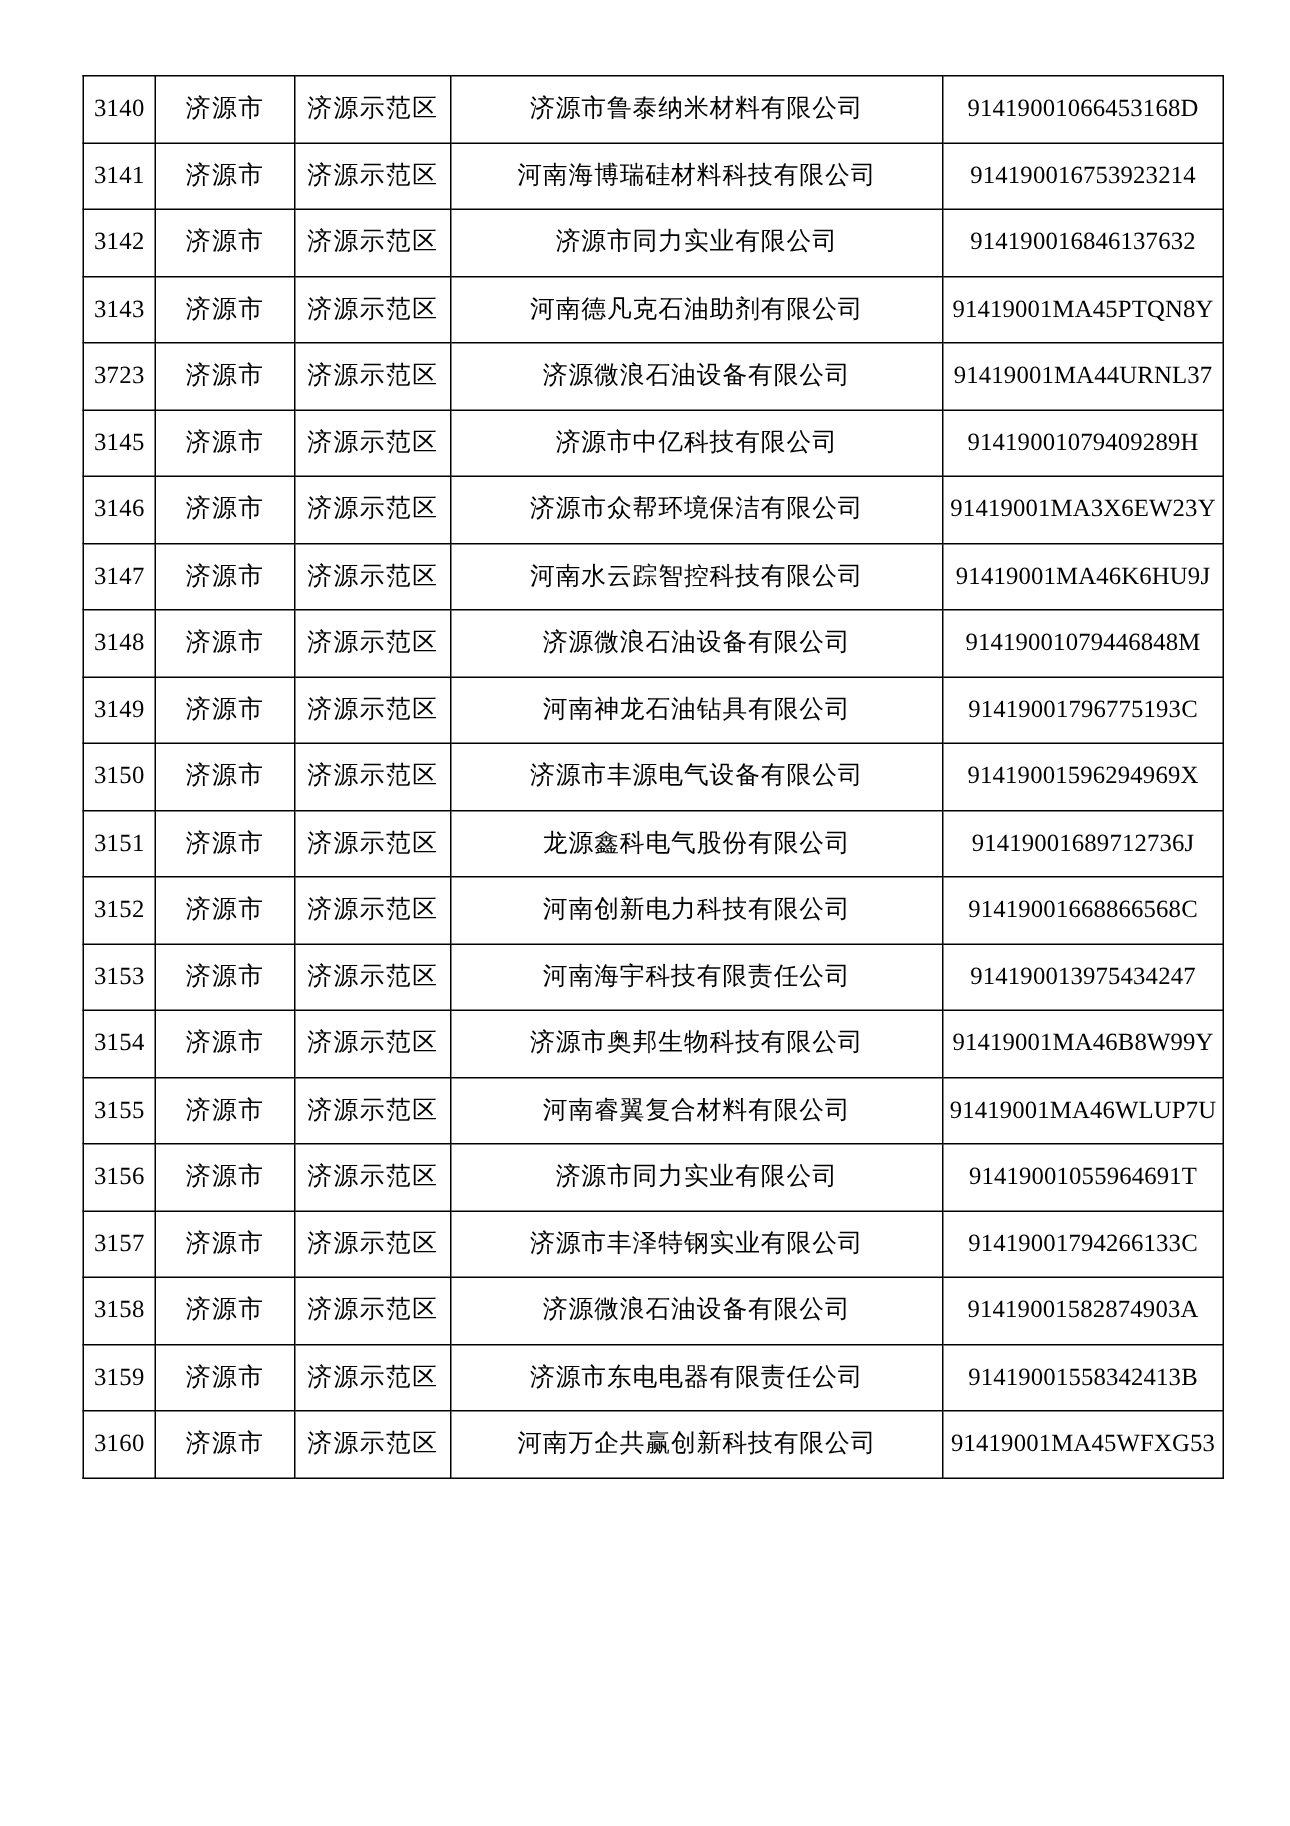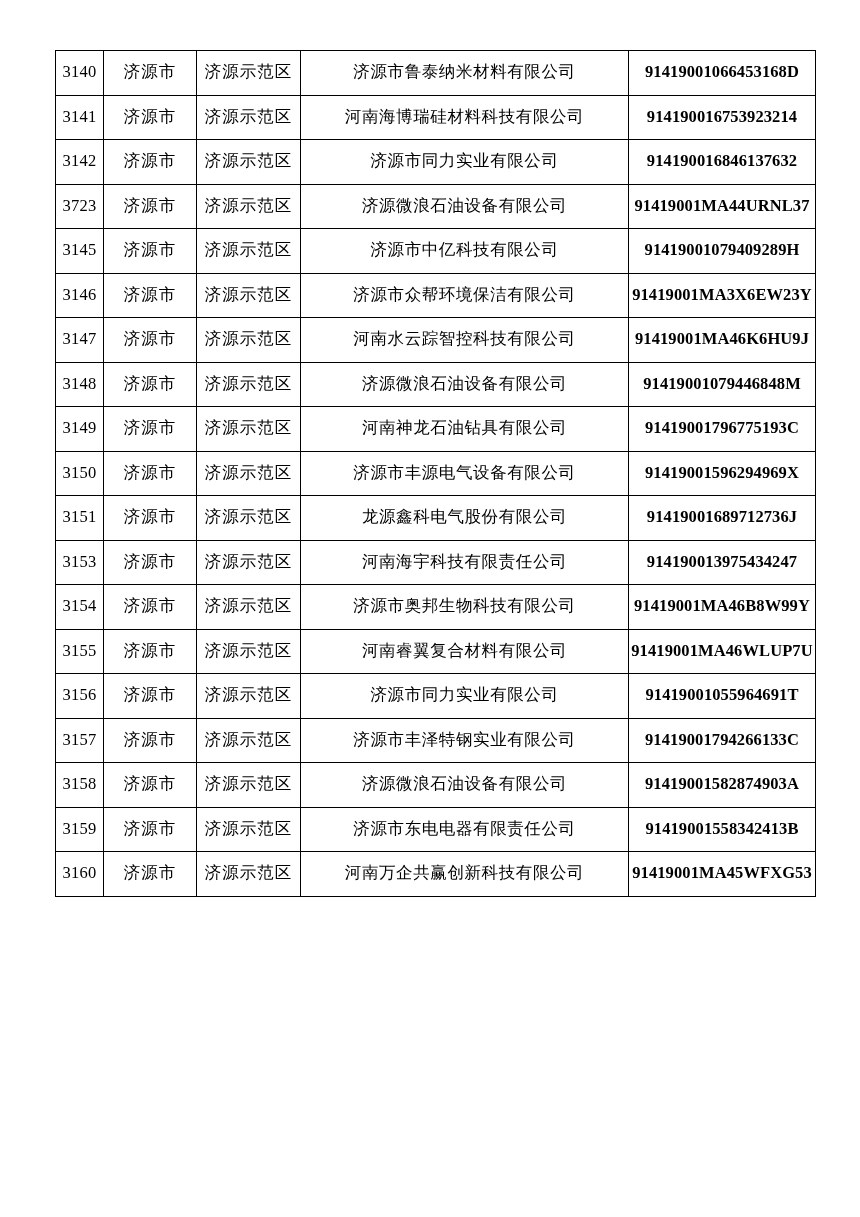--- a/index.html
+++ b/index.html
@@ -60,21 +60,20 @@
     letter-spacing: 1px;
   }
   td.cell-name {
     font-size: 16.5px;
     letter-spacing: 0.6px;
     font-family: Liberation Serif, serif;
   }
   td.cell-code {
     font-size: 16.5px;
     letter-spacing: 0.1px;
-    font-weight: bold;
   }
 </style>
 </head>
 <body>
 
 <div class="page">
   <div class="table-wrap">
     <table class="listing">
       <colgroup>
         <col class="c-seq">
@@ -99,20 +98,27 @@
             <td class="cell-code">914190016753923214</td>
           </tr>
           <tr>
             <td class="cell-seq">3142</td>
             <td class="cell-city">济源市</td>
             <td class="cell-zone">济源示范区</td>
             <td class="cell-name">济源市同力实业有限公司</td>
             <td class="cell-code">914190016846137632</td>
           </tr>
           <tr>
+            <td class="cell-seq">3143</td>
+            <td class="cell-city">济源市</td>
+            <td class="cell-zone">济源示范区</td>
+            <td class="cell-name">河南德凡克石油助剂有限公司</td>
+            <td class="cell-code">91419001MA45PTQN8Y</td>
+          </tr>
+          <tr>
             <td class="cell-seq">3723</td>
             <td class="cell-city">济源市</td>
             <td class="cell-zone">济源示范区</td>
             <td class="cell-name">济源微浪石油设备有限公司</td>
             <td class="cell-code">91419001MA44URNL37</td>
           </tr>
           <tr>
             <td class="cell-seq">3145</td>
             <td class="cell-city">济源市</td>
             <td class="cell-zone">济源示范区</td>
@@ -153,20 +159,27 @@
             <td class="cell-zone">济源示范区</td>
             <td class="cell-name">济源市丰源电气设备有限公司</td>
             <td class="cell-code">91419001596294969X</td>
           </tr>
           <tr>
             <td class="cell-seq">3151</td>
             <td class="cell-city">济源市</td>
             <td class="cell-zone">济源示范区</td>
             <td class="cell-name">龙源鑫科电气股份有限公司</td>
             <td class="cell-code">91419001689712736J</td>
+          </tr>
+          <tr>
+            <td class="cell-seq">3152</td>
+            <td class="cell-city">济源市</td>
+            <td class="cell-zone">济源示范区</td>
+            <td class="cell-name">河南创新电力科技有限公司</td>
+            <td class="cell-code">91419001668866568C</td>
           </tr>
           <tr>
             <td class="cell-seq">3153</td>
             <td class="cell-city">济源市</td>
             <td class="cell-zone">济源示范区</td>
             <td class="cell-name">河南海宇科技有限责任公司</td>
             <td class="cell-code">914190013975434247</td>
           </tr>
           <tr>
             <td class="cell-seq">3154</td>

